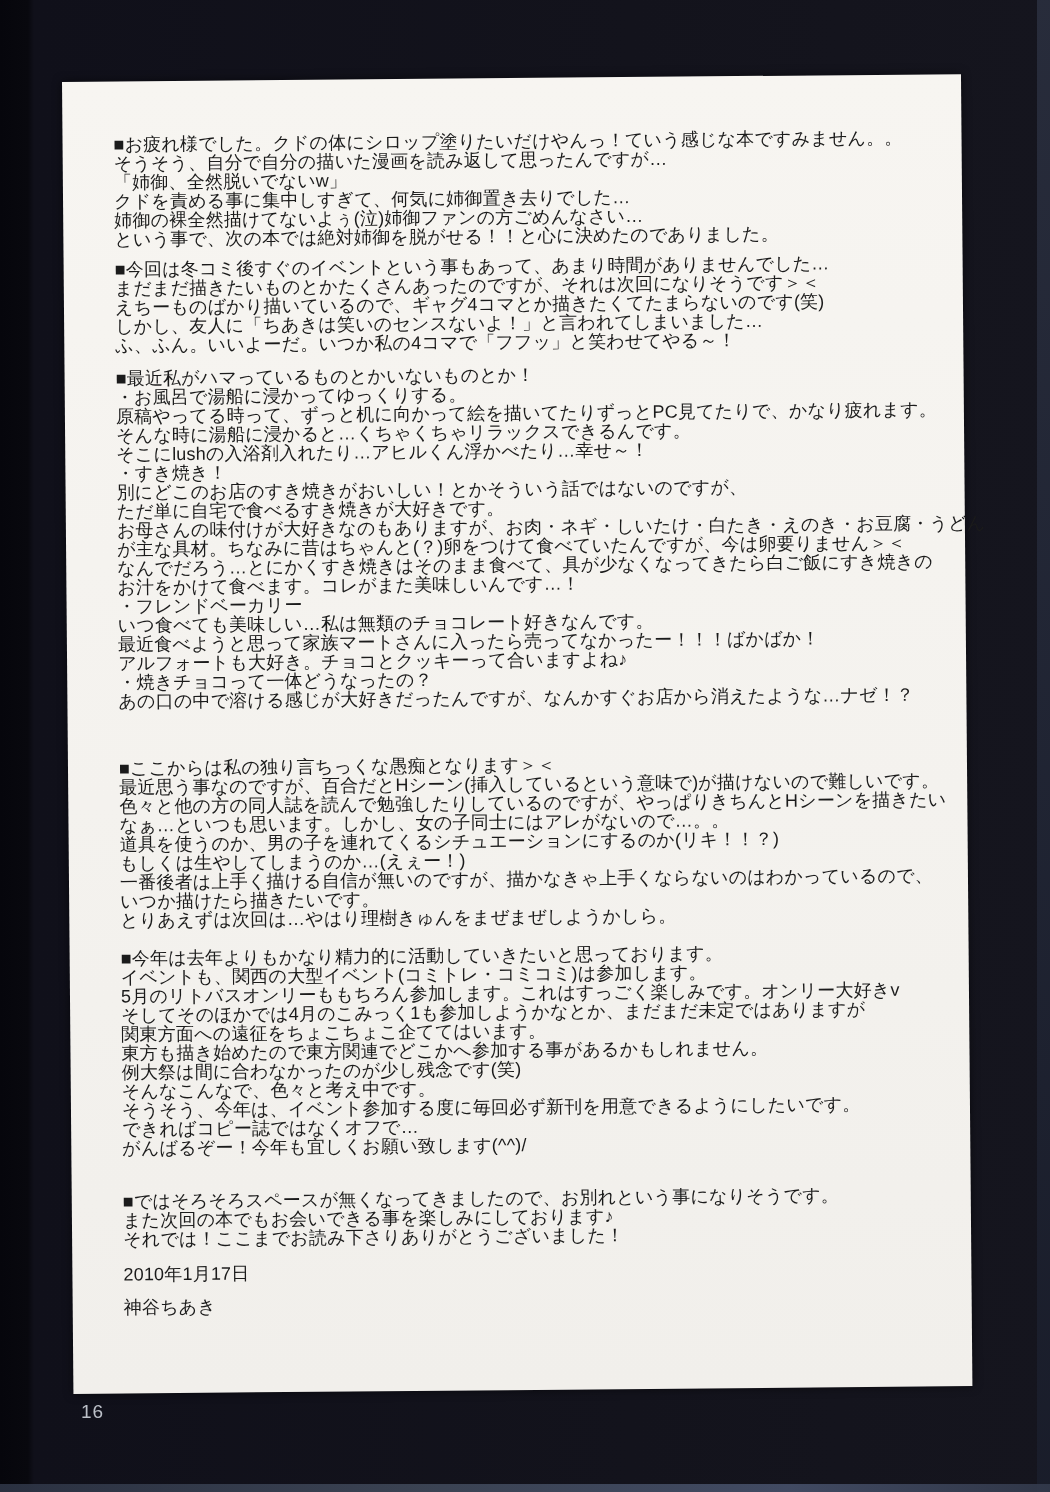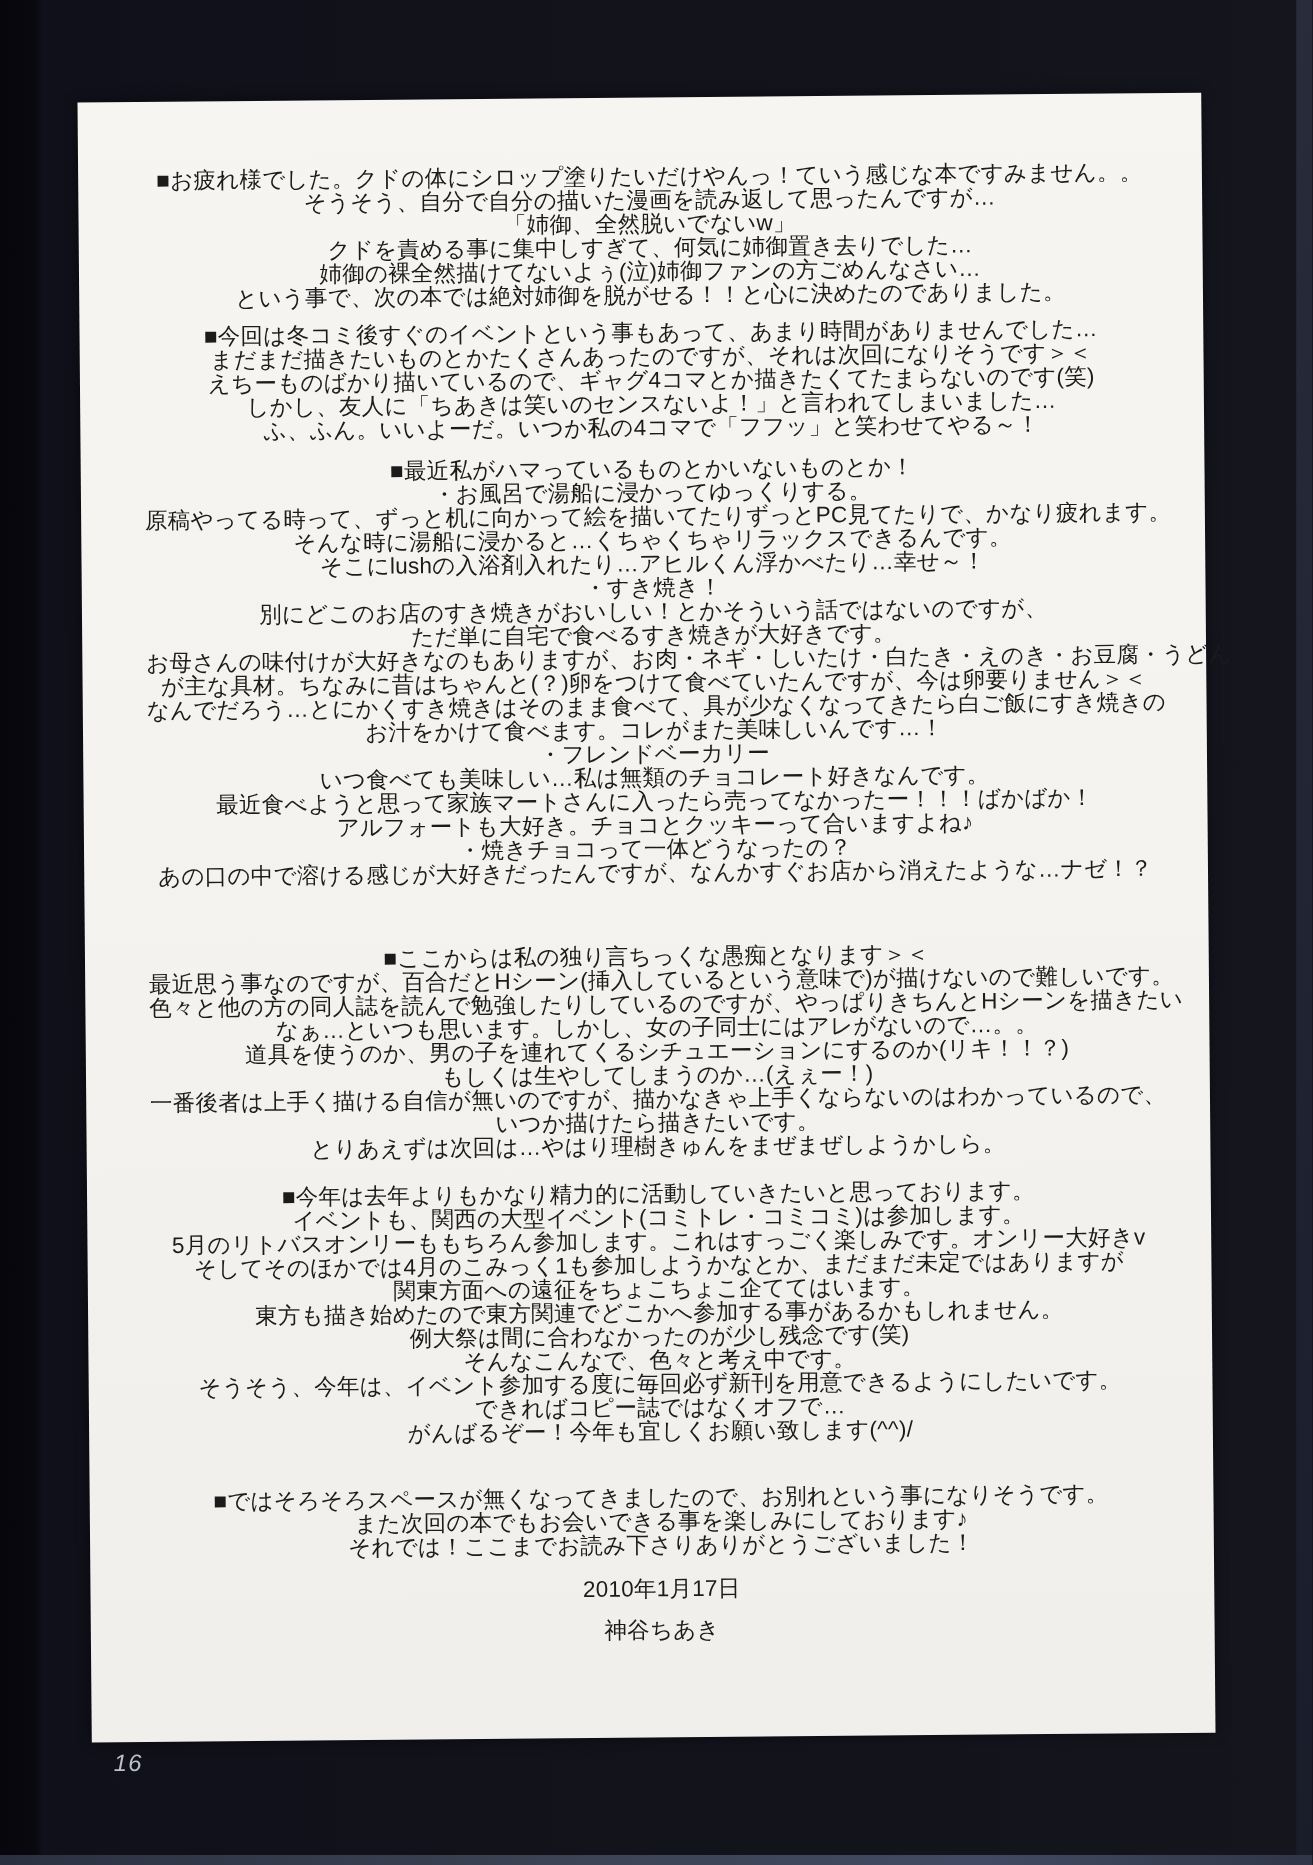--- a/index.html
+++ b/index.html
@@ -11,21 +11,20 @@
     height: 1492px;
     position: relative;
     overflow: hidden;
     background: #12121b;
     font-family: "Liberation Sans", "DejaVu Sans", sans-serif;
   }
   .scan {
     position: absolute;
     inset: 0;
     background: linear-gradient(90deg, #06060c 0px, #08080e 28px, #10101a 34px, #13131c 60%, #15151e 100%);
-    text-align: center;
   }
   .edge-right {
     position: absolute;
     top: 0;
     right: 0;
     width: 13px;
     height: 100%;
     background: linear-gradient(180deg, #2b3040 0%, #232838 45%, #1a1e2c 100%);
     opacity: 0.85;
   }
@@ -63,26 +62,25 @@
   }
   .para.p2 { margin-top: 11px; }
   .para.p3 { margin-top: 14px; }
   .para.p4 { margin-top: 48px; }
   .para.p5 { margin-top: 19px; }
   .para.p6 { margin-top: 34px; }
   .line.date { margin-top: 16px; }
   .line.signature { margin-top: 14px; }
   .page-number {
     position: absolute;
-    left: 91px;
+    left: 81px;
     top: 1401px;
     color: #bcc0c8;
     font-size: 19px;
     letter-spacing: 1px;
-    font-style: italic;
   }
 </style>
 </head>
 <body>
 
 <div class="scan">
   <div class="edge-right"></div>
   <div class="edge-bottom"></div>
 
   <div class="page">

